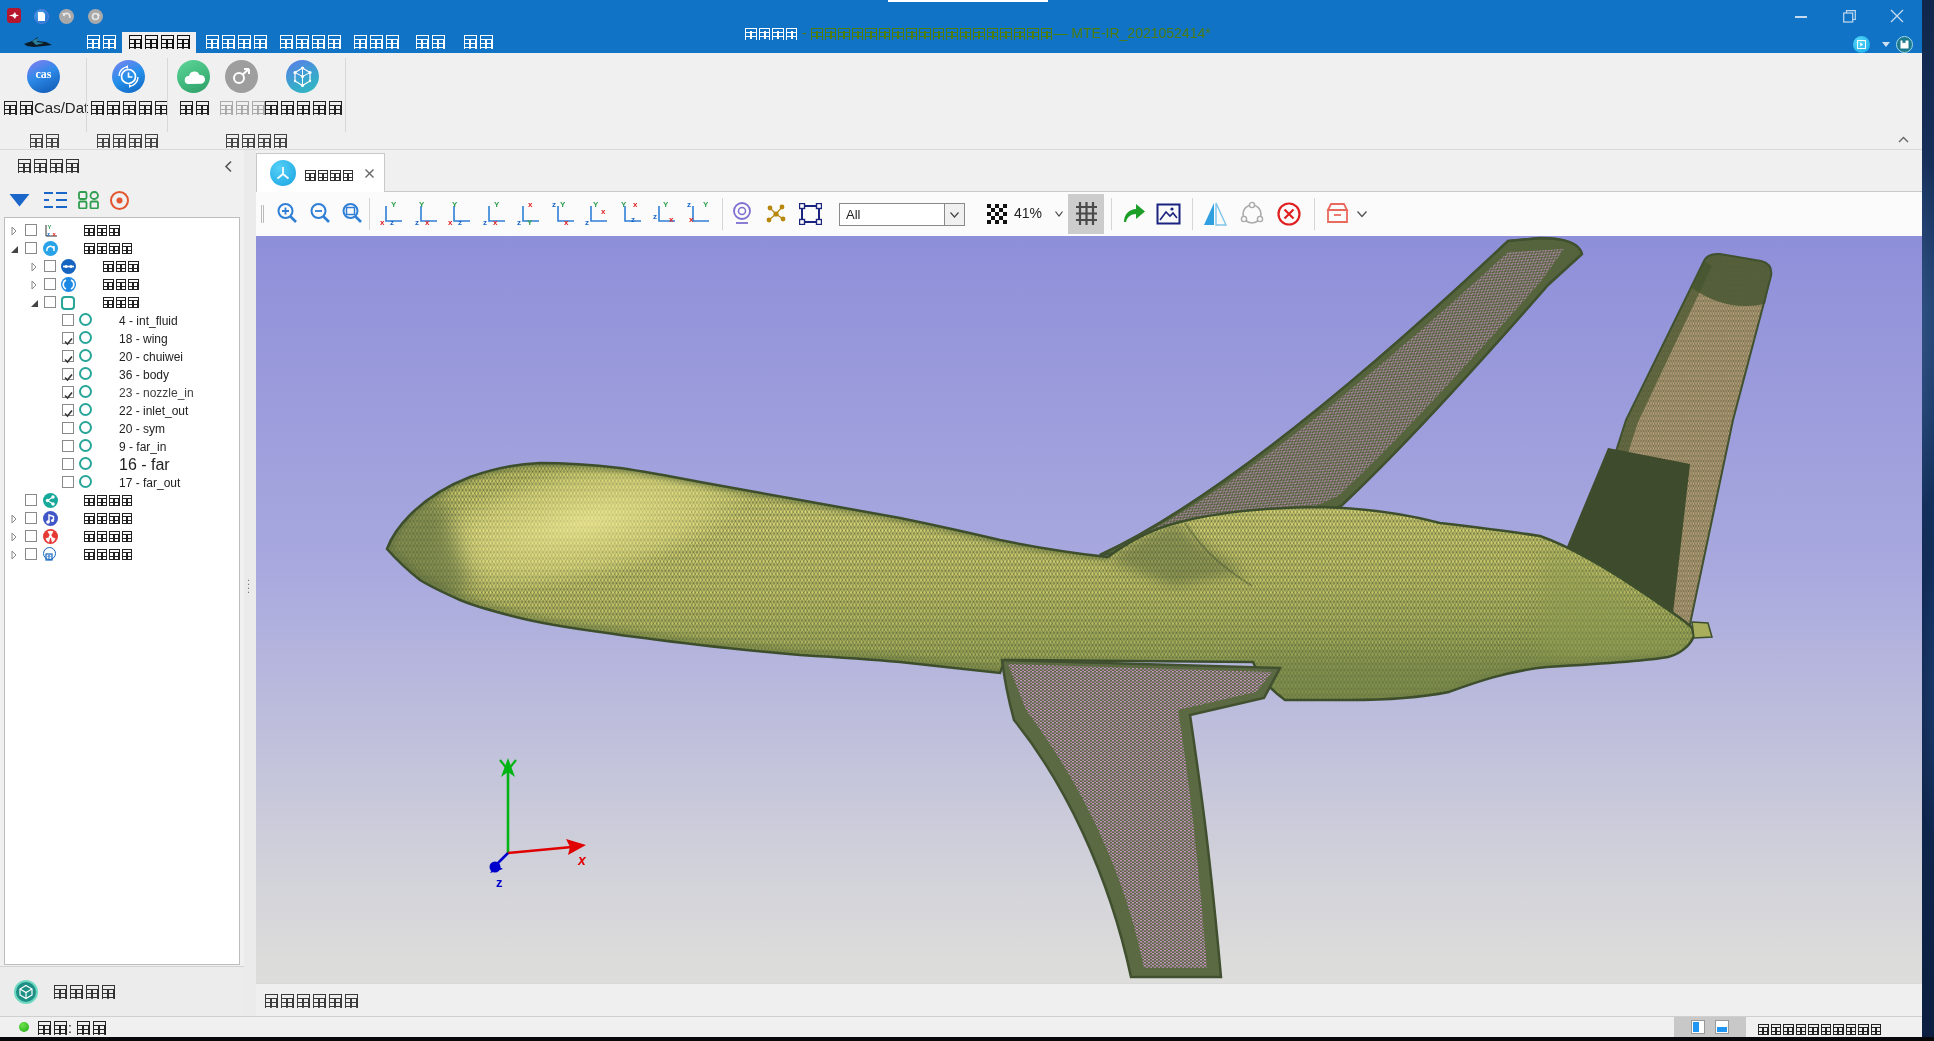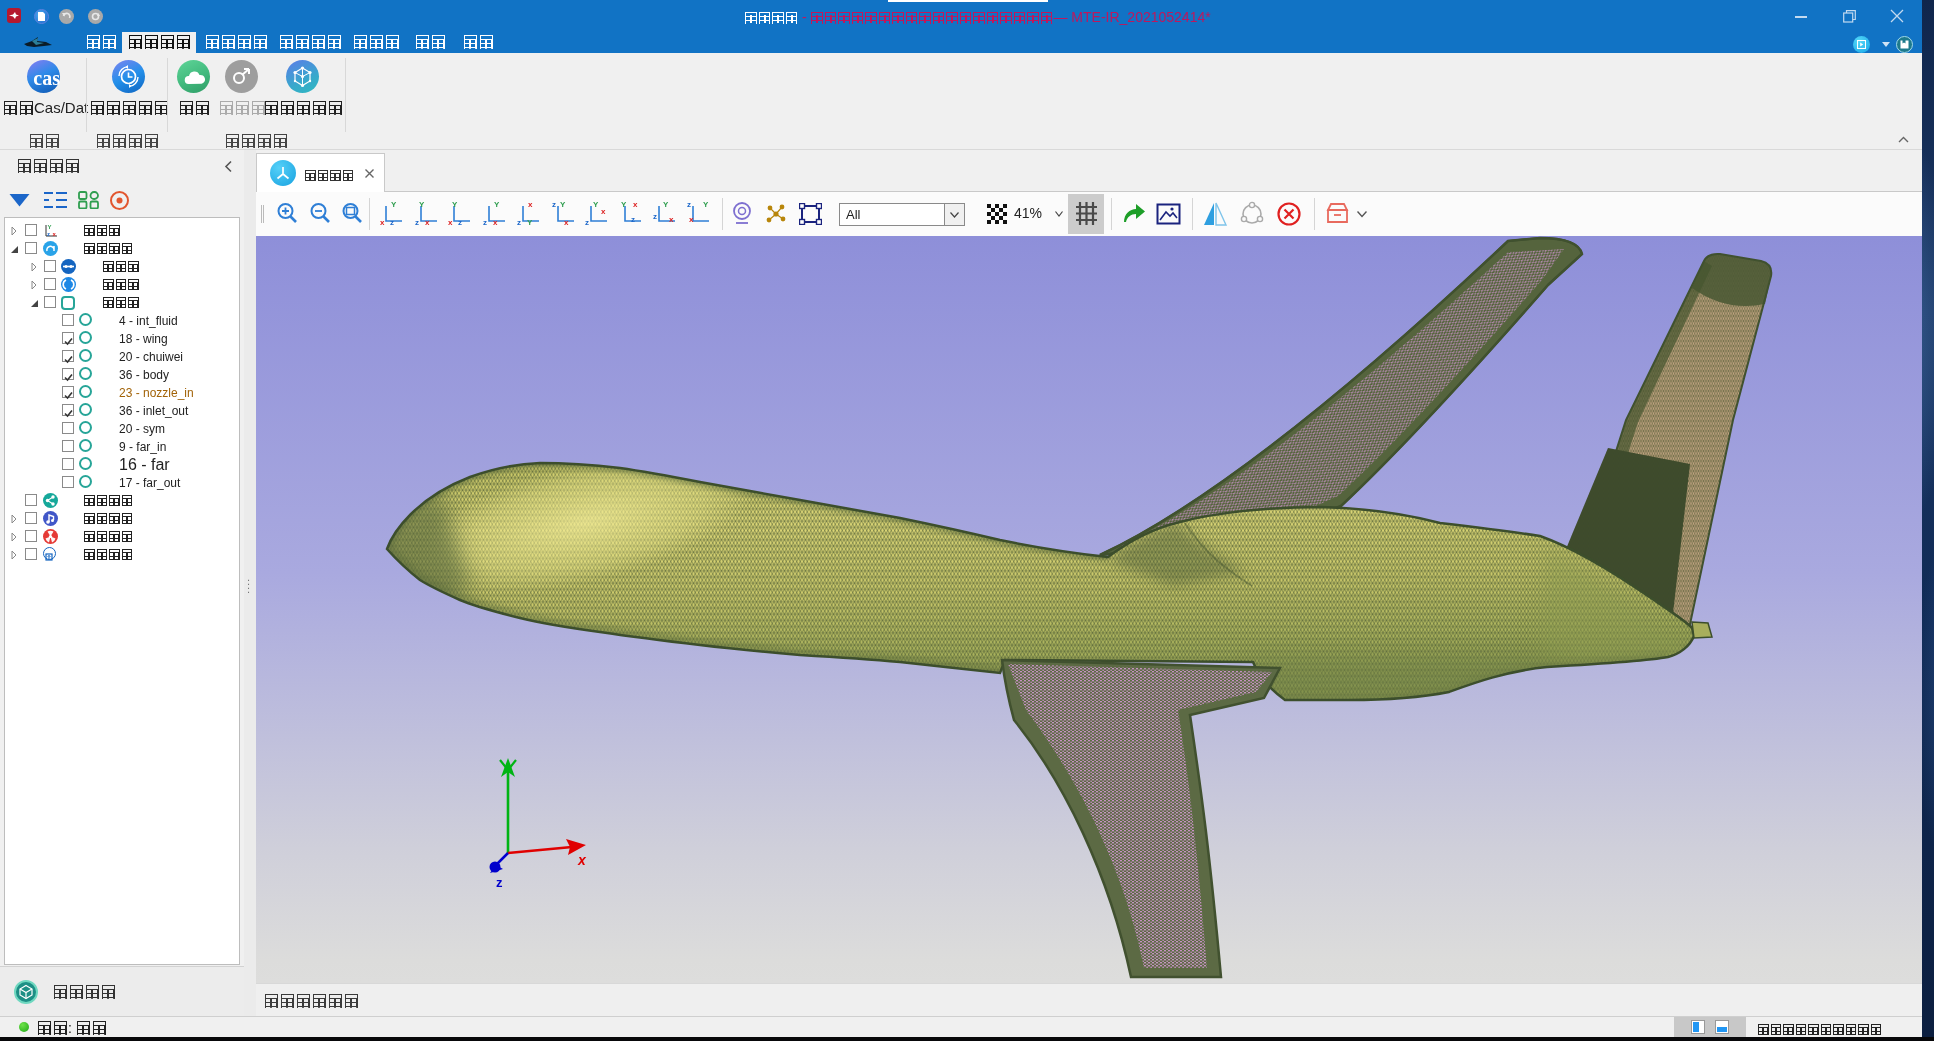--- a/index.html
+++ b/index.html
@@ -9,21 +9,21 @@
 .c{display:inline-block;width:13px;height:13.5px;margin:0 1.5px;border-left:1.4px solid;border-right:1.4px solid;background:repeating-linear-gradient(180deg,currentColor 0 1.25px,transparent 1.25px 4.05px),linear-gradient(90deg,transparent 0 4.2px,currentColor 4.2px 5.6px,transparent 5.6px 10.2px,currentColor 10.2px);background-size:100% 100%,100% 70%;background-repeat:no-repeat;background-position:0 0,0 100%;vertical-align:-1.5px}
 .cs{width:10.5px;height:11px;margin:0 1px;background:repeating-linear-gradient(180deg,currentColor 0 1.1px,transparent 1.1px 3.3px),linear-gradient(90deg,transparent 0 3.4px,currentColor 3.4px 4.6px,transparent 4.6px 8.4px,currentColor 8.4px);background-size:100% 100%,100% 70%;background-repeat:no-repeat;background-position:0 0,0 100%;vertical-align:-1px}
 .ct{width:11.5px;height:12px;margin:0 1px}
 .row{white-space:nowrap}
 
 #titlebar{left:0;top:0;width:1934px;height:53px;background:#1173c5}
 #topline{left:888px;top:0;width:160px;height:2px;background:#fff}
 .qicon{position:absolute;top:9px;width:15px;height:15px;border-radius:50%}
 #appicon{left:7px;top:8px;width:14px;height:15px;border-radius:3px;background:#b5182e}
 #appicon svg{position:absolute;left:1px;top:3px}
-#ttl{left:744px;top:8px;height:18px;color:#be185d;font-size:15px}
+#ttl{left:744px;top:24px;height:18px;color:#4d7c0f;font-size:15px}
 
 .mtab{position:absolute;top:32px;height:21px;color:#fff;font-size:15px;line-height:19px;text-align:center}
 #activetab{left:122px;top:32px;width:74px;height:21px;background:#f0f0f0;color:#111;text-align:center;line-height:20px}
 
 #ribbon{left:0;top:53px;width:1934px;height:97px;background:#f0f0f0;border-bottom:1px solid #d9d9d9}
 .bigbtn{position:absolute;top:7px;width:33px;height:33px;border-radius:50%}
 .blab{position:absolute;top:46px;font-size:15px;color:#222;text-align:center;white-space:nowrap}
 .rsep{position:absolute;top:5px;width:1px;height:74px;background:#d8d8d8}
 .glab{position:absolute;top:80px;font-size:14px;color:#333;text-align:center;white-space:nowrap}
 
@@ -107,21 +107,21 @@
   </svg>
 <div class="abs" style="left:1896px;top:36px;width:17px;height:17px;border-radius:50%;background:#1d7a8c;border:1.5px solid #9fd8ea">
     <svg width="9" height="9" style="position:absolute;left:3px;top:3px" viewBox="0 0 9 9">
       <path d="M0.5,0.5 h8 v8 h-8 z M2.5,0.5 v3 l1.5,-1 l1.5,1 v-3" fill="#fff" fill-rule="evenodd" stroke="none"></path>
     </svg>
   </div>
 
 <div class="abs" id="ribbon"></div>
 <div id="ribbonIcons" class="abs" style="left:0;top:53px;width:1934px;height:97px">
     <div class="bigbtn" style="left:27px;background:linear-gradient(155deg,#8a7df2 0%,#2e8ae8 45%,#0d56b0 100%)">
-      <span style="position:absolute;left:0;top:7px;width:33px;text-align:right;color:#fff;font-family:'Liberation Serif',serif;font-size:20px;font-weight:bold">cas</span>
+      <span style="position:absolute;left:0;top:7px;width:33px;text-align:center;color:#fff;font-family:'Liberation Serif',serif;font-size:12px;font-weight:bold">cas</span>
     </div>
     <div class="bigbtn" style="left:112px;background:linear-gradient(155deg,#7f83f0 0%,#2490ea 50%,#0e64c0 100%)">
       <svg width="23" height="23" style="position:absolute;left:5px;top:5px" viewBox="0 0 23 23">
         <circle cx="11.5" cy="11.5" r="7" fill="none" stroke="#fff" stroke-width="1.7"></circle>
         <path d="M11.5,7.5 V12 H15.5" stroke="#fff" stroke-width="1.6" fill="none"></path>
         <path d="M2,11 A9.5,9.5 0 0 1 11,1.6" stroke="#fff" stroke-width="1.4" fill="none"></path>
         <path d="M21,12 A9.5,9.5 0 0 1 12,21.4" stroke="#fff" stroke-width="1.4" fill="none"></path>
         <path d="M11,0 l-2.5,2 2.5,2z M12,23 l2.5,-2 -2.5,-2z" fill="#fff"></path>
       </svg>
     </div>
@@ -264,28 +264,28 @@
       <div class="abs" style="left:74px;top:148.5px">
         <div style="width:13px;height:13px;border:2.5px solid #27a598;border-radius:50%;margin-top:0.5px"></div>
       </div>
       <div class="abs row" style="left:114px;top:147.5px;font-size:12px;color:#222;line-height:18px">36 - body</div>
       <div class="cbx" style="left:57px;top:168px"><svg width="11" height="11" viewBox="0 0 11 11">
           <path d="M2,5.5 L4.5,8 L9,2.5" stroke="#333" stroke-width="1.6" fill="none"></path>
         </svg></div>
       <div class="abs" style="left:74px;top:166.5px">
         <div style="width:13px;height:13px;border:2.5px solid #27a598;border-radius:50%;margin-top:0.5px"></div>
       </div>
-      <div class="abs row" style="left:114px;top:165.5px;font-size:12px;color:#a16207;line-height:18px">23 - nozzle_in</div>
+      <div class="abs row" style="left:114px;top:165.5px;font-size:12px;color:#404040;line-height:18px">23 - nozzle_in</div>
       <div class="cbx" style="left:57px;top:186px"><svg width="11" height="11" viewBox="0 0 11 11">
           <path d="M2,5.5 L4.5,8 L9,2.5" stroke="#333" stroke-width="1.6" fill="none"></path>
         </svg></div>
       <div class="abs" style="left:74px;top:184.5px">
         <div style="width:13px;height:13px;border:2.5px solid #27a598;border-radius:50%;margin-top:0.5px"></div>
       </div>
-      <div class="abs row" style="left:114px;top:183.5px;font-size:12px;color:#222;line-height:18px">36 - inlet_out</div>
+      <div class="abs row" style="left:114px;top:183.5px;font-size:12px;color:#222;line-height:18px">22 - inlet_out</div>
       <div class="cbx" style="left:57px;top:204px"></div>
       <div class="abs" style="left:74px;top:202.5px">
         <div style="width:13px;height:13px;border:2.5px solid #27a598;border-radius:50%;margin-top:0.5px"></div>
       </div>
       <div class="abs row" style="left:114px;top:201.5px;font-size:12px;color:#222;line-height:18px">20 - sym</div>
       <div class="cbx" style="left:57px;top:222px"></div>
       <div class="abs" style="left:74px;top:220.5px">
         <div style="width:13px;height:13px;border:2.5px solid #27a598;border-radius:50%;margin-top:0.5px"></div>
       </div>
       <div class="abs row" style="left:114px;top:219.5px;font-size:12px;color:#222;line-height:18px">9 - far_in</div>

